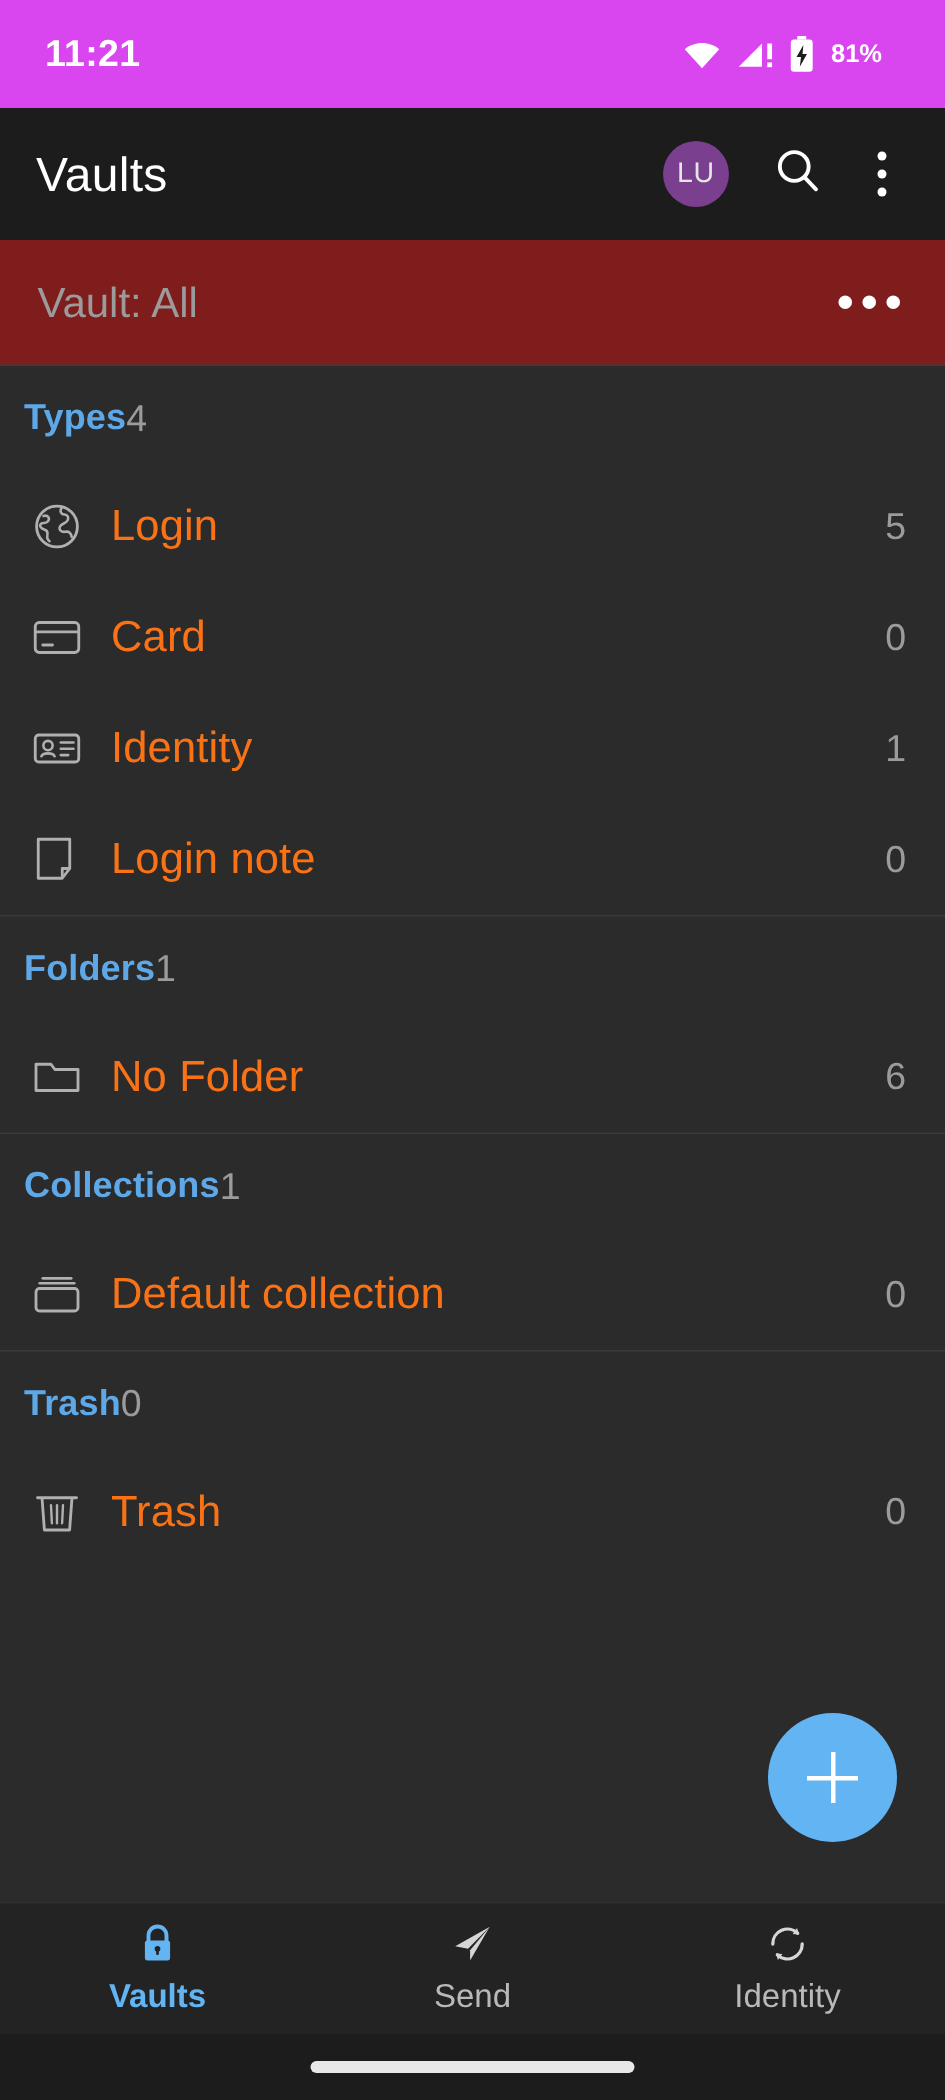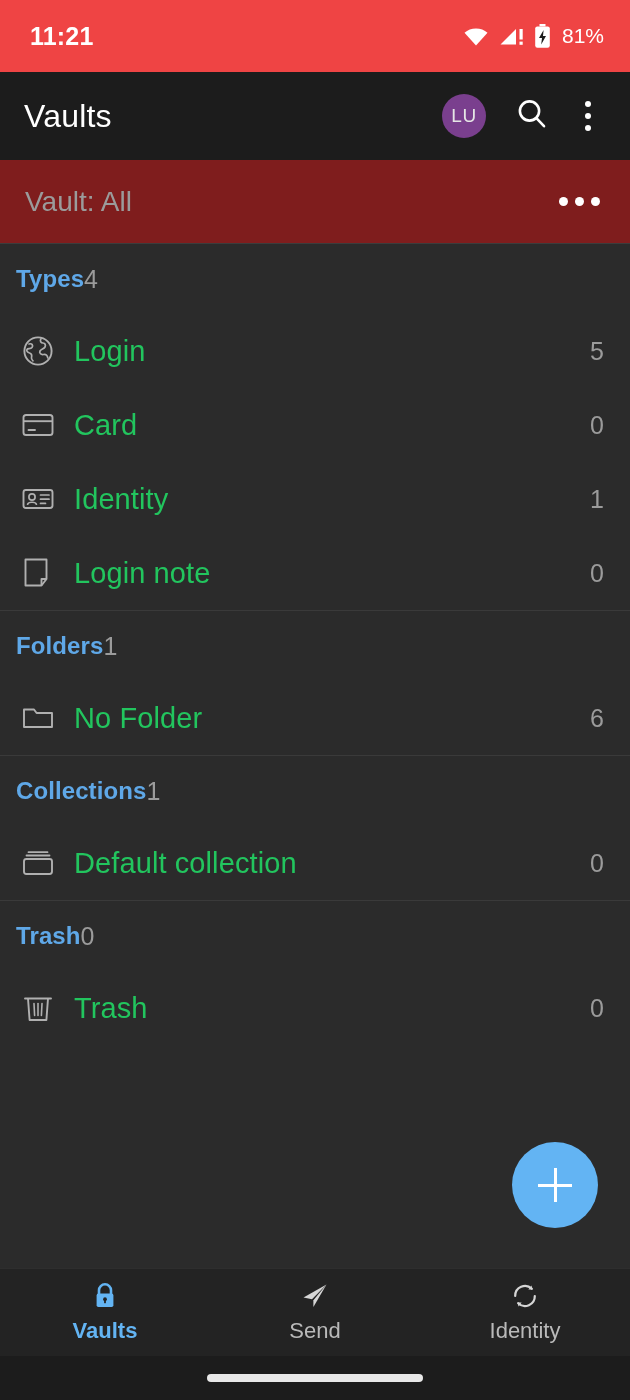--- a/index.html
+++ b/index.html
@@ -6,28 +6,28 @@
   html, body {
     width:630px; height:1400px;
     background:#1c1c1c;
     font-family:"Liberation Sans", sans-serif;
     overflow:hidden;
   }
   .phone { position:relative; width:630px; height:1400px; background:#2b2b2b; display:flex; flex-direction:column; }
 
   
   .statusbar {
-    height:72px; background:#ef4444; color:#ffffff;
+    height:72px; background:#d946ef; color:#ffffff;
     display:flex; align-items:center; justify-content:space-between;
-    padding:0 26px 0 30px; flex:0 0 auto;
+    padding:0 42px 0 30px; flex:0 0 auto;
   }
   .status-time { font-size:25px; font-weight:600; letter-spacing:.2px; }
   .status-right { display:flex; align-items:center; gap:9px; }
   .status-right svg { display:block; }
-  .status-batt { font-size:21px; font-weight:400; margin-left:2px; }
+  .status-batt { font-size:17px; font-weight:700; margin-left:2px; }
 
   
   .appbar {
     height:88px; background:#1c1c1c;
     display:flex; align-items:center; padding:0 22px 0 24px; flex:0 0 auto;
   }
   .appbar-title { font-size:32px; color:#ffffff; font-weight:400; flex:1; letter-spacing:.2px; }
   .avatar {
     width:44px; height:44px; border-radius:50%;
     background:#7a3f8e; color:#e5e5e5;
@@ -59,21 +59,21 @@
     height:70px; padding:0 26px 0 16px;
   }
   .section-title { font-size:24px; font-weight:700; color:#5fa8e8; letter-spacing:.1px; }
   .section-count { font-size:25px; color:#9b9b9b; }
 
   .row {
     display:flex; align-items:center; height:74px; padding:0 26px 0 16px;
   }
   .row-icon { width:44px; height:40px; display:flex; align-items:center; justify-content:center; flex:0 0 auto; }
   .row-icon svg { display:block; }
-  .row-label { flex:1; font-size:29px; color:#22c55e; margin-left:14px; letter-spacing:.1px; }
+  .row-label { flex:1; font-size:29px; color:#f97316; margin-left:14px; letter-spacing:.1px; }
   .row-count { font-size:25px; color:#9b9b9b; }
 
   
   .fab {
     position:absolute; right:32px; bottom:172px;
     width:86px; height:86px; border-radius:50%;
     background:#63b4f3;
     display:flex; align-items:center; justify-content:center;
   }
   .fab .plus-h { position:absolute; width:34px; height:3px; background:#ffffff; }

